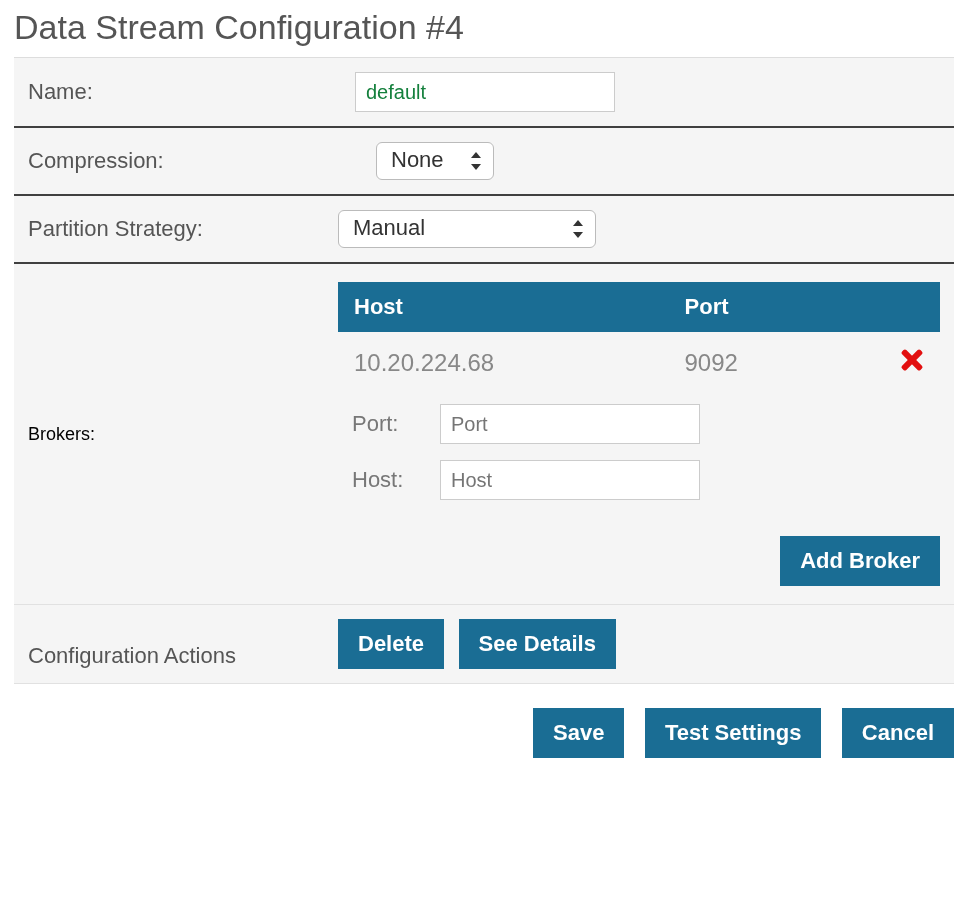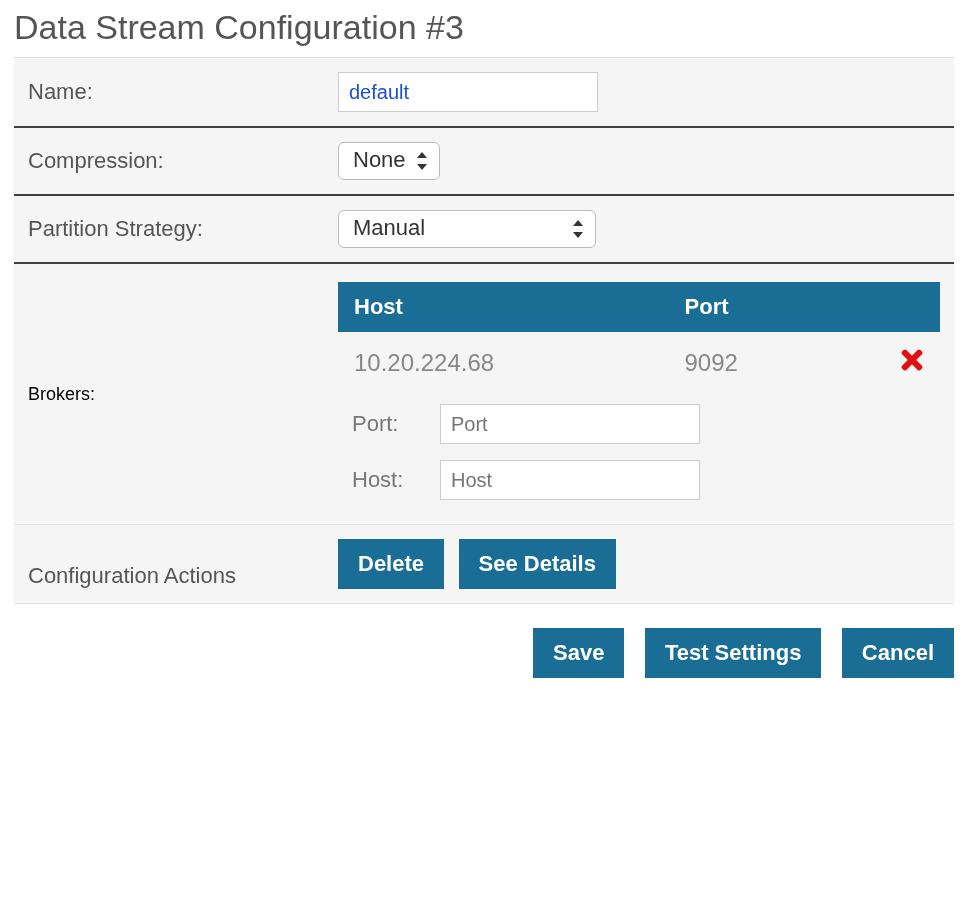--- a/index.html
+++ b/index.html
@@ -29,36 +29,37 @@
       width: 310px;
       font-size: 22px;
       color: #555;
     }
     .row .control { flex:1; }
     input[type="text"].text {
       font-size: 20px;
       padding: 15px 10px;
       border: 1px solid #ccc;
       background: #fff;
-      color: #1d4ed8;
+      color: #15803d;
       height: 40px;
+      margin-left: 17px;
     }
     input.name-input { width: 260px; }
     .select-wrap {
       position: relative;
       display: inline-block;
       border: 1px solid #bbb;
       border-radius: 6px;
       background: #fff;
       height: 38px;
       padding: 4px 32px 4px 14px;
       font-size: 22px;
       color: #333;
     }
-    .select-wrap.small{ width:102px; }
+    .select-wrap.small{ width:118px;margin-left:38px; }
     .select-wrap.large{ width:258px; }
     .select-wrap .caret {
       position:absolute;
       right:10px; top:50%; transform:translateY(-50%);
       width:14px; height:18px;
     }
     .select-wrap .caret::before,
     .select-wrap .caret::after{
       content:""; position:absolute; left:2px;
       border-left:5px solid transparent;
@@ -170,21 +171,21 @@
 
     .footer-actions{
       text-align:right;
       margin-top:24px;
     }
     .footer-actions .btn{ margin-left:16px; }
   </style>
 </head>
 <body>
 
-<h1 class="page-title">Data Stream Configuration #3</h1>
+<h1 class="page-title">Data Stream Configuration #4</h1>
 
 <div class="form">
 
   <div class="row">
     <div class="label">Name:</div>
     <div class="control">
       <input type="text" class="text name-input" value="default" style="">
     </div>
   </div>
 
@@ -234,20 +235,23 @@
 
       <div class="nb-row">
         <div class="nb-label">Port:</div>
         <input type="text" placeholder="Port" style="">
       </div>
       <div class="nb-row">
         <div class="nb-label">Host:</div>
         <input type="text" placeholder="Host" style="">
       </div>
 
+      <div class="add-broker-wrap">
+        <button class="btn">Add Broker</button>
+      </div>
 
     </div>
   </div>
 
   <div class="actions-row">
     <div class="label">Configuration Actions</div>
     <div>
       <button class="btn">Delete</button>
       <button class="btn">See Details</button>
     </div>

